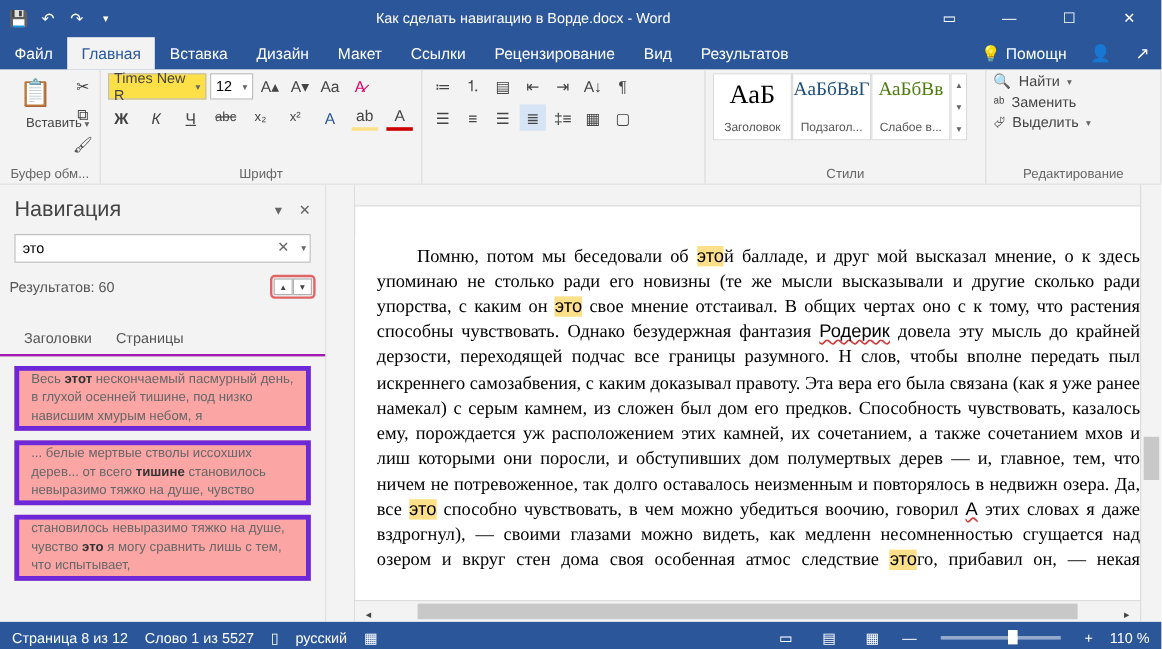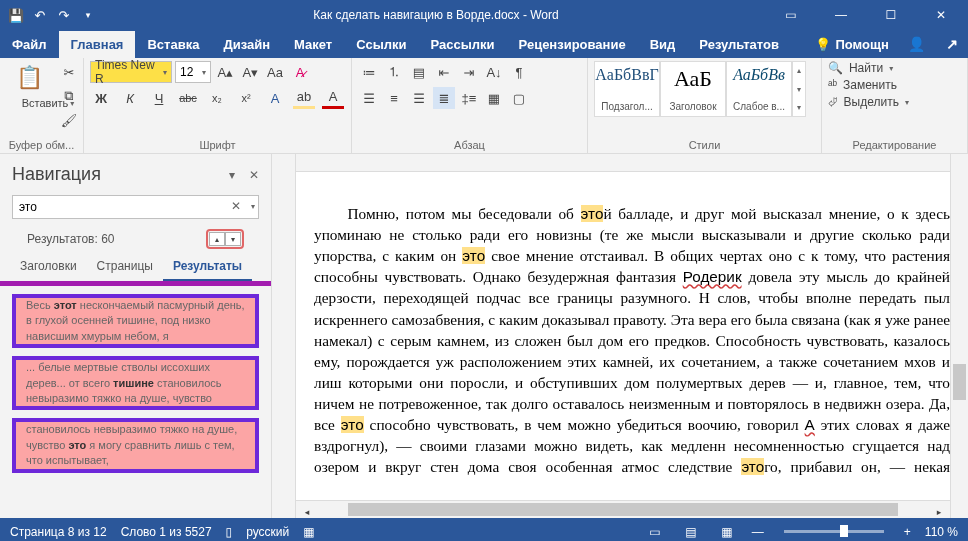--- a/index.html
+++ b/index.html
@@ -5,21 +5,21 @@
 * { margin: 0; padding: 0; box-sizing: border-box; font-family: "Segoe UI", Tahoma, sans-serif; }
 body { width: 968px; height: 541px; background: #fff; overflow: hidden; position: relative; }
 
 .titlebar { height: 30px; background: #2b579a; color: #fff; display: flex; align-items: center; font-size: 12px; }
 .titlebar .qat { display: flex; align-items: center; gap: 8px; padding: 0 8px; }
 .titlebar .qat-icon { width: 16px; height: 16px; display: flex; align-items: center; justify-content: center; font-size: 13px; }
 .titlebar .title { flex: 1; text-align: center; font-size: 12px; }
 .titlebar .winctrl { display: flex; gap: 4px; padding-right: 4px; }
 .titlebar .winctrl span { width: 46px; height: 30px; display: flex; align-items: center; justify-content: center; font-size: 12px; }
 
-.tabs { height: 28px; background: #2b579a; display: flex; align-items: flex-end; font-size: 13px; font-weight: bold; }
+.tabs { height: 28px; background: #2b579a; display: flex; align-items: flex-end; font-size: 13px; }
 .tabs .tab { padding: 6px 12px; color: #fff; cursor: pointer; }
 .tabs .tab.active { background: #f3f3f3; color: #2b579a; }
 .tabs .spacer { flex: 1; }
 .tabs .help { color: #fff; padding: 6px 10px; display: flex; align-items: center; gap: 4px; }
 .tabs .share-icon { color: #fff; padding: 6px 10px; font-size: 14px; }
 
 .ribbon { height: 96px; background: #f3f3f3; border-bottom: 1px solid #dcdcdc; display: flex; }
 .rgroup { border-right: 1px solid #dcdcdc; padding: 3px 6px 2px; display: flex; flex-direction: column; }
 .rgroup-body { flex: 1; display: flex; align-items: flex-start; gap: 4px; }
 .rgroup-label { text-align: center; color: #666; font-size: 11px; padding-top: 2px; white-space: nowrap; overflow: hidden; }
@@ -48,24 +48,24 @@
 .content { display: flex; height: calc(541px - 30px - 28px - 96px - 23px); justify-content: center; }
 
 .nav-pane { width: 272px; background: #f3f3f3; border-right: 1px solid #dcdcdc; display: flex; flex-direction: column; }
 .nav-header { display: flex; align-items: center; justify-content: space-between; padding: 10px 12px 6px; }
 .nav-title { font-size: 18px; color: #444; }
 .nav-header .nav-ctrls { display: flex; gap: 14px; color: #666; font-size: 12px; }
 .nav-search { margin: 4px 12px; position: relative; }
 .nav-search input { width: 100%; height: 24px; border: 1px solid #c0c0c0; padding: 2px 24px 2px 6px; font-size: 12px; }
 .nav-search .clear-x { position: absolute; right: 18px; top: 4px; font-size: 12px; color: #666; }
 .nav-search .drop { position: absolute; right: 4px; top: 7px; font-size: 8px; color: #666; }
-.nav-results-row { display: flex; align-items: center; justify-content: space-between; padding: 6px 27px 4px; font-size: 12px; color: #555; }
+.nav-results-row { display: flex; align-items: center; justify-content: space-between; padding: 6px 8px 4px; font-size: 12px; color: #555; }
 .nav-arrows { display: flex; border: 2px solid #e06666; border-radius: 4px; padding: 1px; }
 .nav-arrows span { width: 16px; height: 14px; border: 1px solid #b0b0b0; background: #fff; display: flex; align-items: center; justify-content: center; font-size: 8px; color: #444; }
-.nav-tabs { display: flex; padding: 0 10px; font-size: 12px; color: #555; border-bottom: 5px solid #a21caf; }
+.nav-tabs { display: flex; padding: 0 10px; font-size: 12px; color: #555; border-bottom: 2px solid #a21caf; margin-top: 16px; }
 .nav-tabs .nav-tab { padding: 6px 10px; cursor: pointer; }
 .nav-tabs .nav-tab.active { color: #2b579a; border-bottom: 2px solid #2b579a; font-weight: 600; }
 .nav-results { flex: 1; overflow: hidden; padding: 8px 12px; }
 .nav-result { border: 4px solid #6d28d9; background: #fca5a5; font-size: 11px; color: #666; padding: 0 10px; margin-bottom: 8px; line-height: 1.4; }
 .nav-result b { color: #333; font-weight: bold; }
 
 .doc-area { flex: 1; position: relative; display: flex; }
 .ruler-v { width: 24px; background: #f3f3f3; border-right: 1px solid #dcdcdc; }
 .doc-wrap { flex: 1; display: flex; flex-direction: column; gap: 25px; }
 .ruler-h { height: 18px; background: #f3f3f3; border-bottom: 1px solid #dcdcdc; }
@@ -104,21 +104,20 @@
   </div>
 </div>
 
 <div class="tabs">
   <div class="tab">Файл</div>
   <div class="tab active">Главная</div>
   <div class="tab">Вставка</div>
   <div class="tab">Дизайн</div>
   <div class="tab">Макет</div>
   <div class="tab">Ссылки</div>
-  <div class="tab">Рассылки</div>
   <div class="tab">Рецензирование</div>
   <div class="tab">Вид</div>
   <div class="tab">Результатов</div>
   <div class="spacer"></div>
   <div class="help">
     <span>💡</span>
     <span>Помощн</span>
   </div>
   <div class="share-icon">👤</div>
   <div class="share-icon">↗</div>
@@ -189,36 +188,35 @@
       <div class="row">
         <span class="btn16">☰</span>
         <span class="btn16">≡</span>
         <span class="btn16">☰</span>
         <span class="btn16" style="background:#d6e4f5">≣</span>
         <span class="btn16">‡≡</span>
         <span class="btn16">▦</span>
         <span class="btn16">▢</span>
       </div>
     </div>
-    <div class="rgroup-label">Абзац</div>
   </div>
 
   <div class="rgroup" style="width:234px">
     <div class="rgroup-body">
       <div class="styles-preview">
+        <div class="style-box first">
+          <span class="style-preview-text">АаБ</span>
+          <span class="style-name">Заголовок</span>
+        </div>
         <div class="style-box">
           <span class="style-preview-text">АaБбВвГ</span>
           <span class="style-name">Подзагол...</span>
         </div>
-        <div class="style-box first">
-          <span class="style-preview-text">АаБ</span>
-          <span class="style-name">Заголовок</span>
-        </div>
         <div class="style-box">
-          <span class="style-preview-text" style="color:#0c4a6e;font-style:italic">АаБбВв</span>
+          <span class="style-preview-text" style="color:#4d7c0f;">АаБбВв</span>
           <span class="style-name">Слабое в...</span>
         </div>
         <div class="styles-drop">
           <span>▴</span>
           <span>▾</span>
           <span>▾</span>
         </div>
       </div>
     </div>
     <div class="rgroup-label">Стили</div>
@@ -265,21 +263,20 @@
     <div class="nav-results-row">
       <span>Результатов: 60</span>
       <div class="nav-arrows">
         <span>▴</span>
         <span>▾</span>
       </div>
     </div>
     <div class="nav-tabs">
       <div class="nav-tab">Заголовки</div>
       <div class="nav-tab">Страницы</div>
-      <div class="nav-tab active">Результаты</div>
     </div>
     <div class="nav-results">
       <div class="nav-result" id="nav-r0">Весь <b>этот</b> нескончаемый пасмурный день, в глухой осенней тишине, под низко нависшим хмурым небом, я</div>
       <div class="nav-result" id="nav-r1">... белые мертвые стволы иссохших дерев... от всего <b>тишине</b> становилось невыразимо тяжко на душе, чувство</div>
       <div class="nav-result" id="nav-r2">становилось невыразимо тяжко на душе, чувство <b>это</b> я могу сравнить лишь с тем, что испытывает,</div>
     </div>
   </div>
 
   <div class="doc-area">
     <div class="ruler-v"></div>

